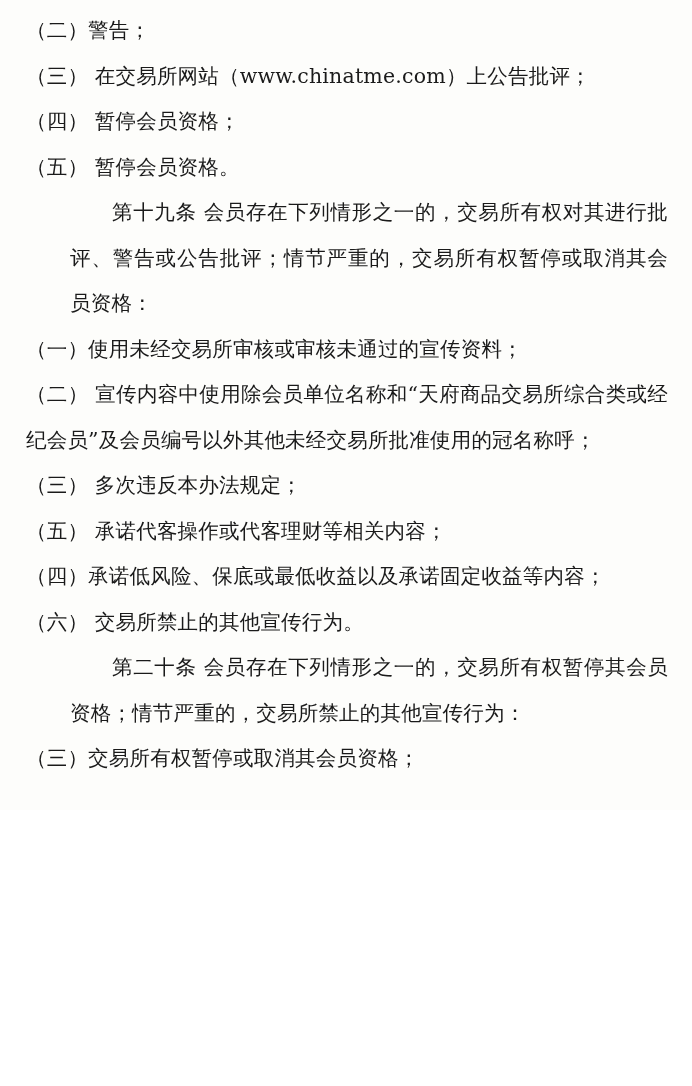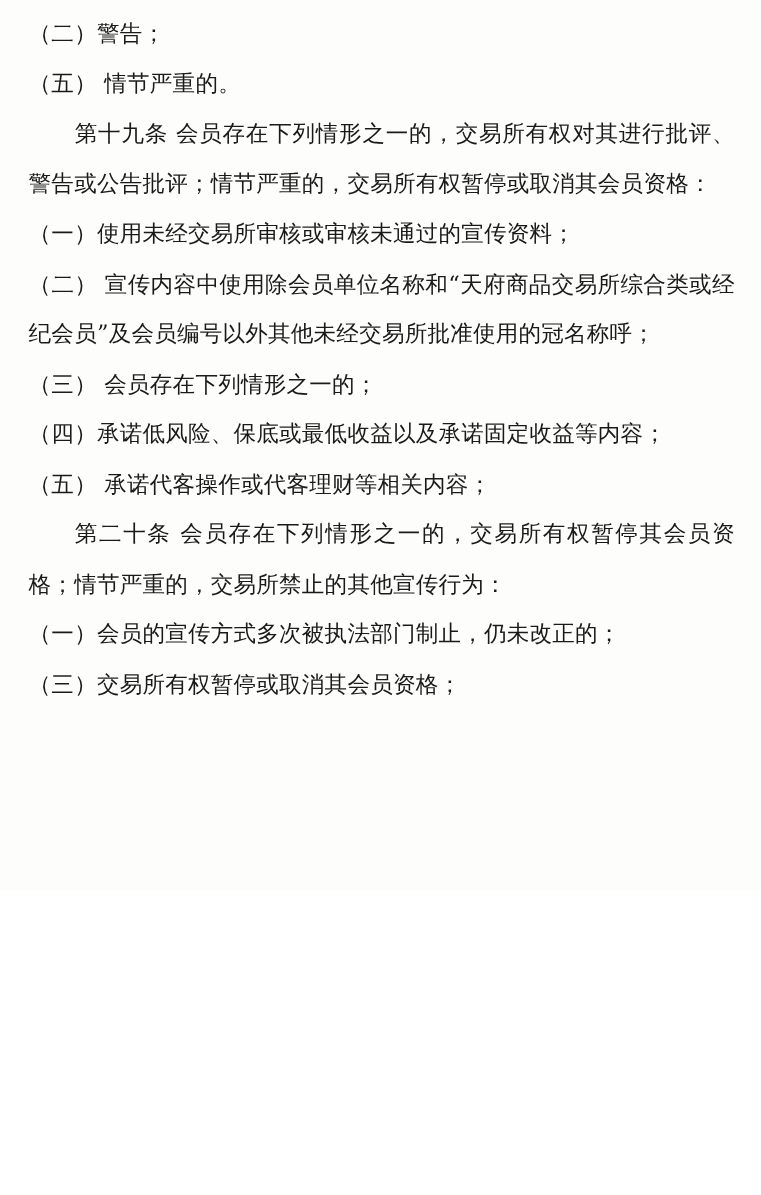--- a/index.html
+++ b/index.html
@@ -33,34 +33,37 @@
     font-size: 20.5px;
     line-height: 45.5px;
     text-align: justify;
     text-justify: inter-ideograph;
     letter-spacing: 0.2px;
     white-space: pre-wrap;
     word-break: break-all;
   }
   p.indent {
     text-indent: 42px;
+    margin-left: 44px;
   }
 </style>
 </head>
 <body>
 
 <div class="page">
   <div class="body-text">
 
     <p>（二）警告；</p>
-    <p>（五） 情节严重的。</p>
+    <p>（三） 在交易所网站（www.chinatme.com）上公告批评；</p>
+    <p>（四） 暂停会员资格；</p>
+    <p>（五） 暂停会员资格。</p>
     <p class="indent">第十九条 会员存在下列情形之一的，交易所有权对其进行批评、警告或公告批评；情节严重的，交易所有权暂停或取消其会员资格：</p>
     <p>（一）使用未经交易所审核或审核未通过的宣传资料；</p>
     <p>（二） 宣传内容中使用除会员单位名称和“天府商品交易所综合类或经纪会员”及会员编号以外其他未经交易所批准使用的冠名称呼；</p>
-    <p>（三） 会员存在下列情形之一的；</p>
+    <p>（三） 多次违反本办法规定；</p>
+    <p>（五） 承诺代客操作或代客理财等相关内容；</p>
     <p>（四）承诺低风险、保底或最低收益以及承诺固定收益等内容；</p>
-    <p>（五） 承诺代客操作或代客理财等相关内容；</p>
+    <p>（六） 交易所禁止的其他宣传行为。</p>
     <p class="indent">第二十条 会员存在下列情形之一的，交易所有权暂停其会员资格；情节严重的，交易所禁止的其他宣传行为：</p>
-    <p>（一）会员的宣传方式多次被执法部门制止，仍未改正的；</p>
     <p>（三）交易所有权暂停或取消其会员资格；</p>
 
   </div>
 </div>
 
 </body></html>

